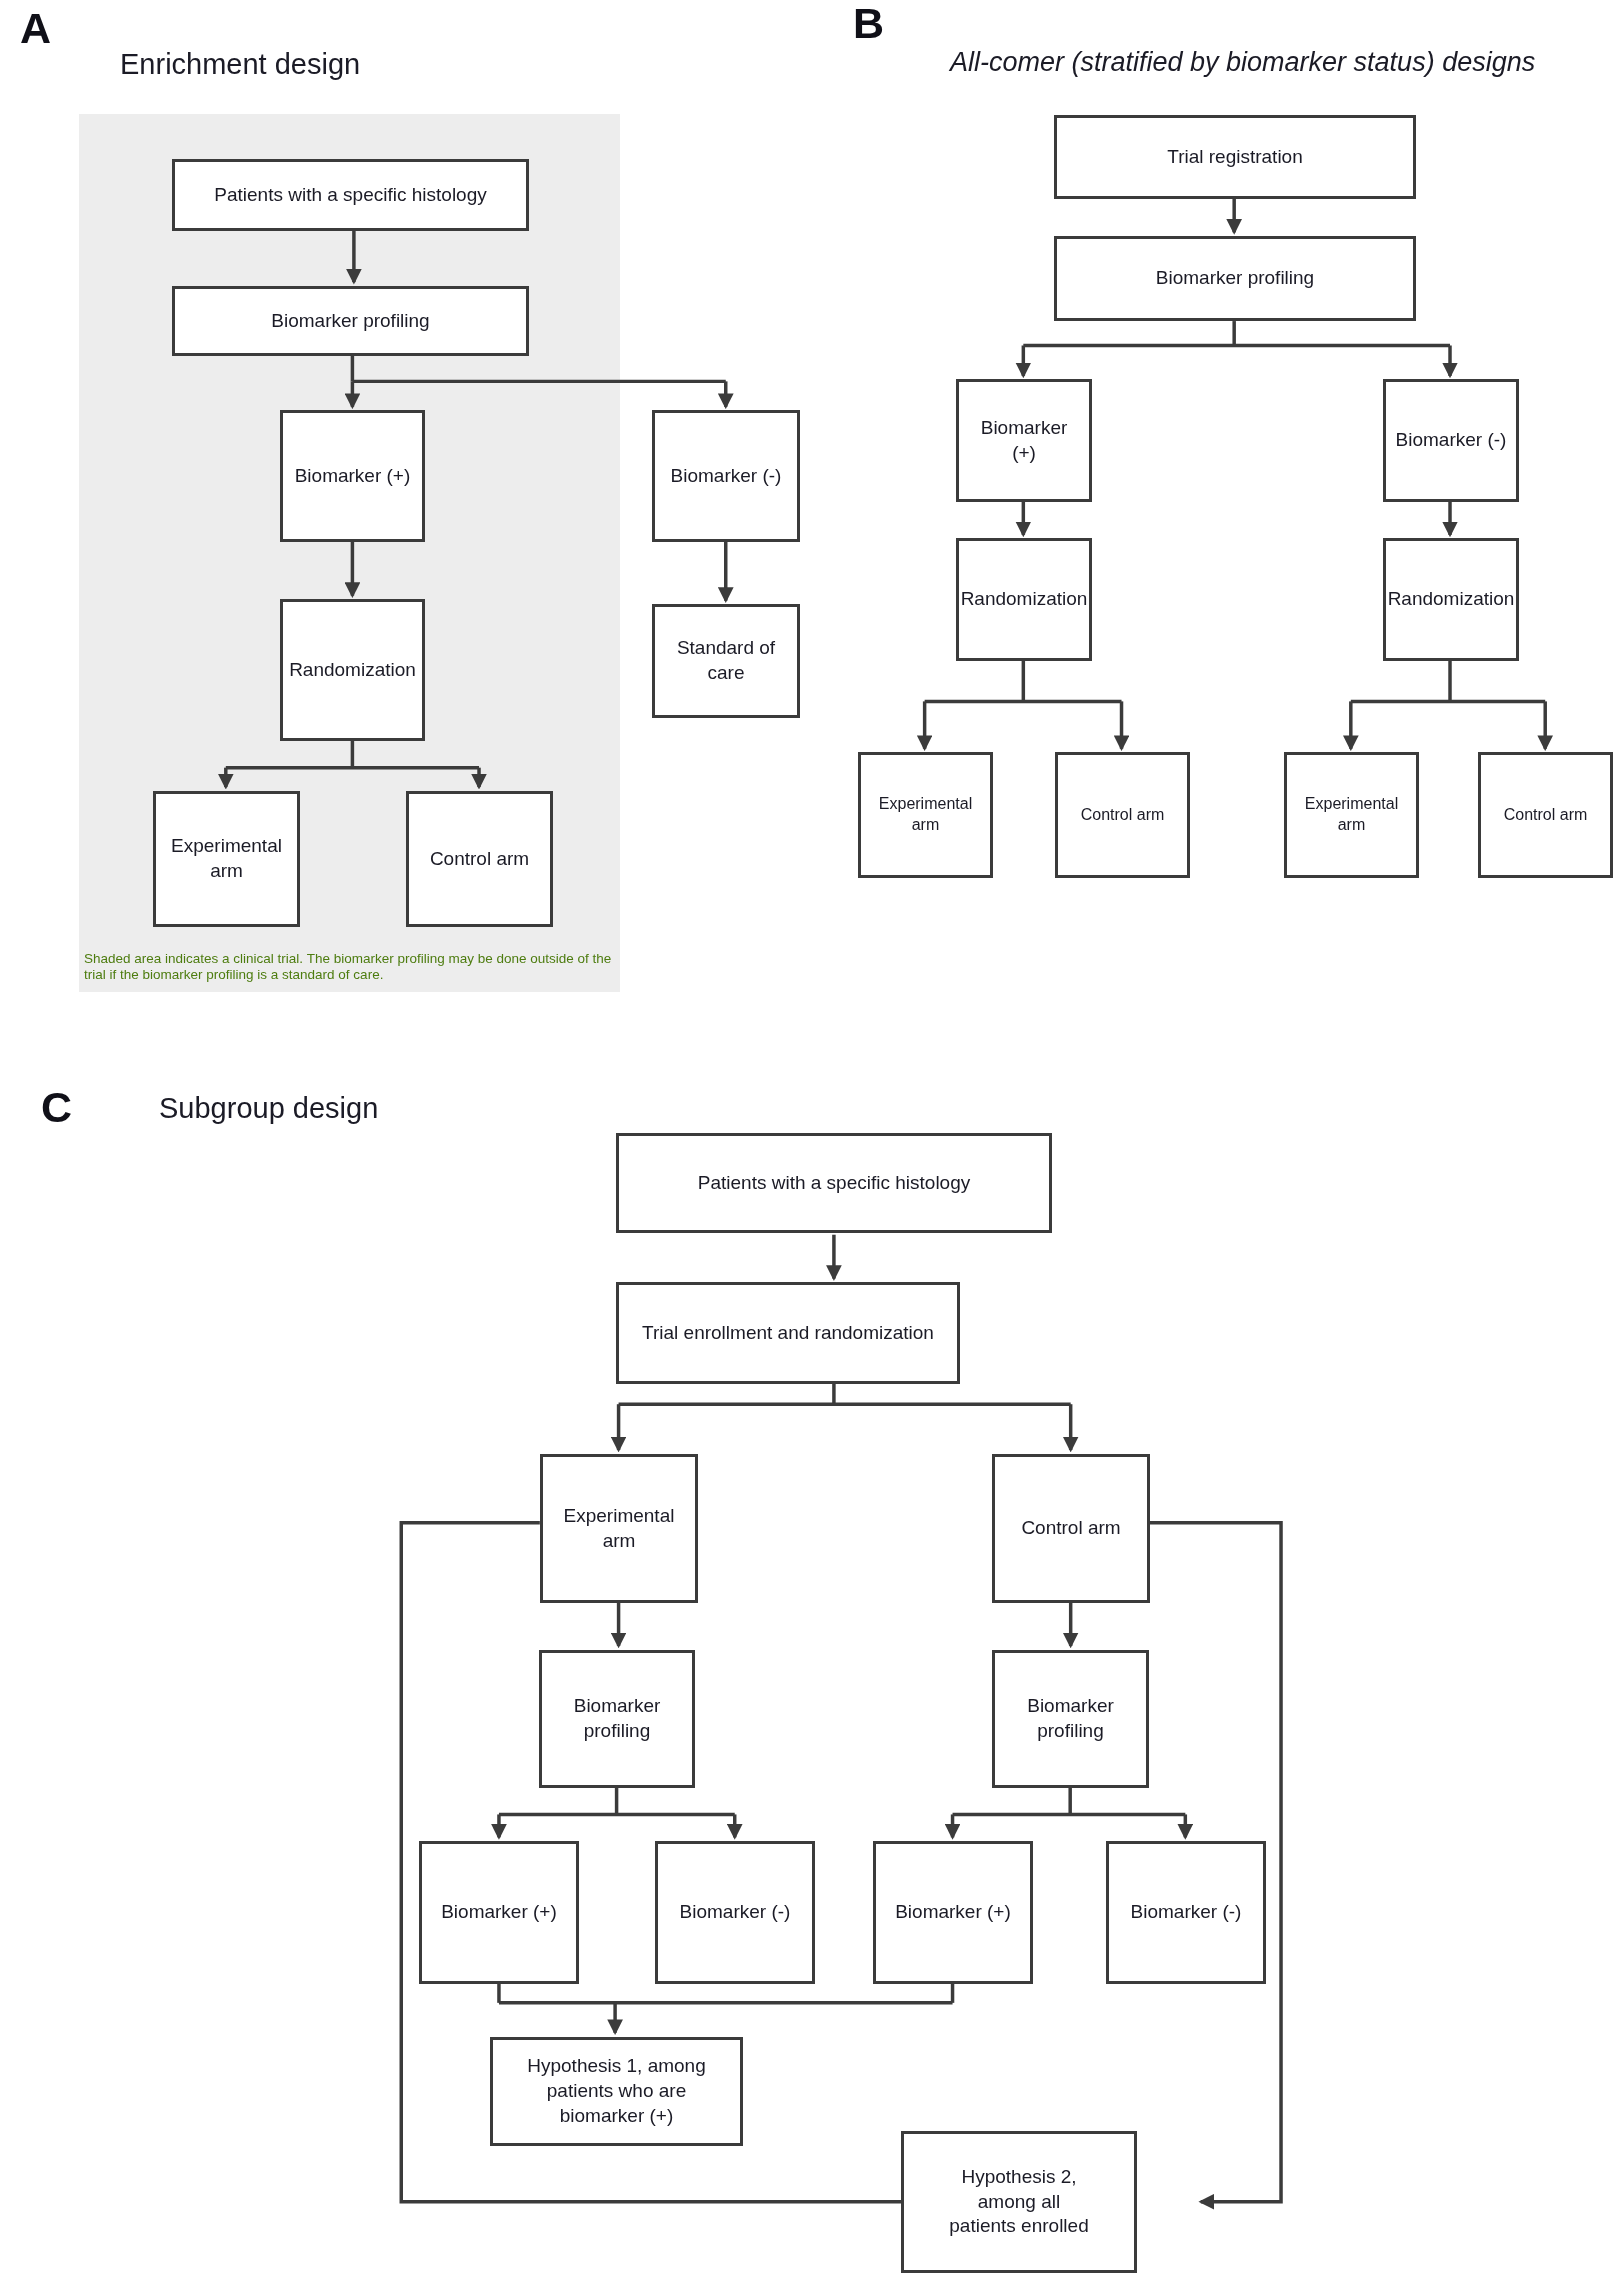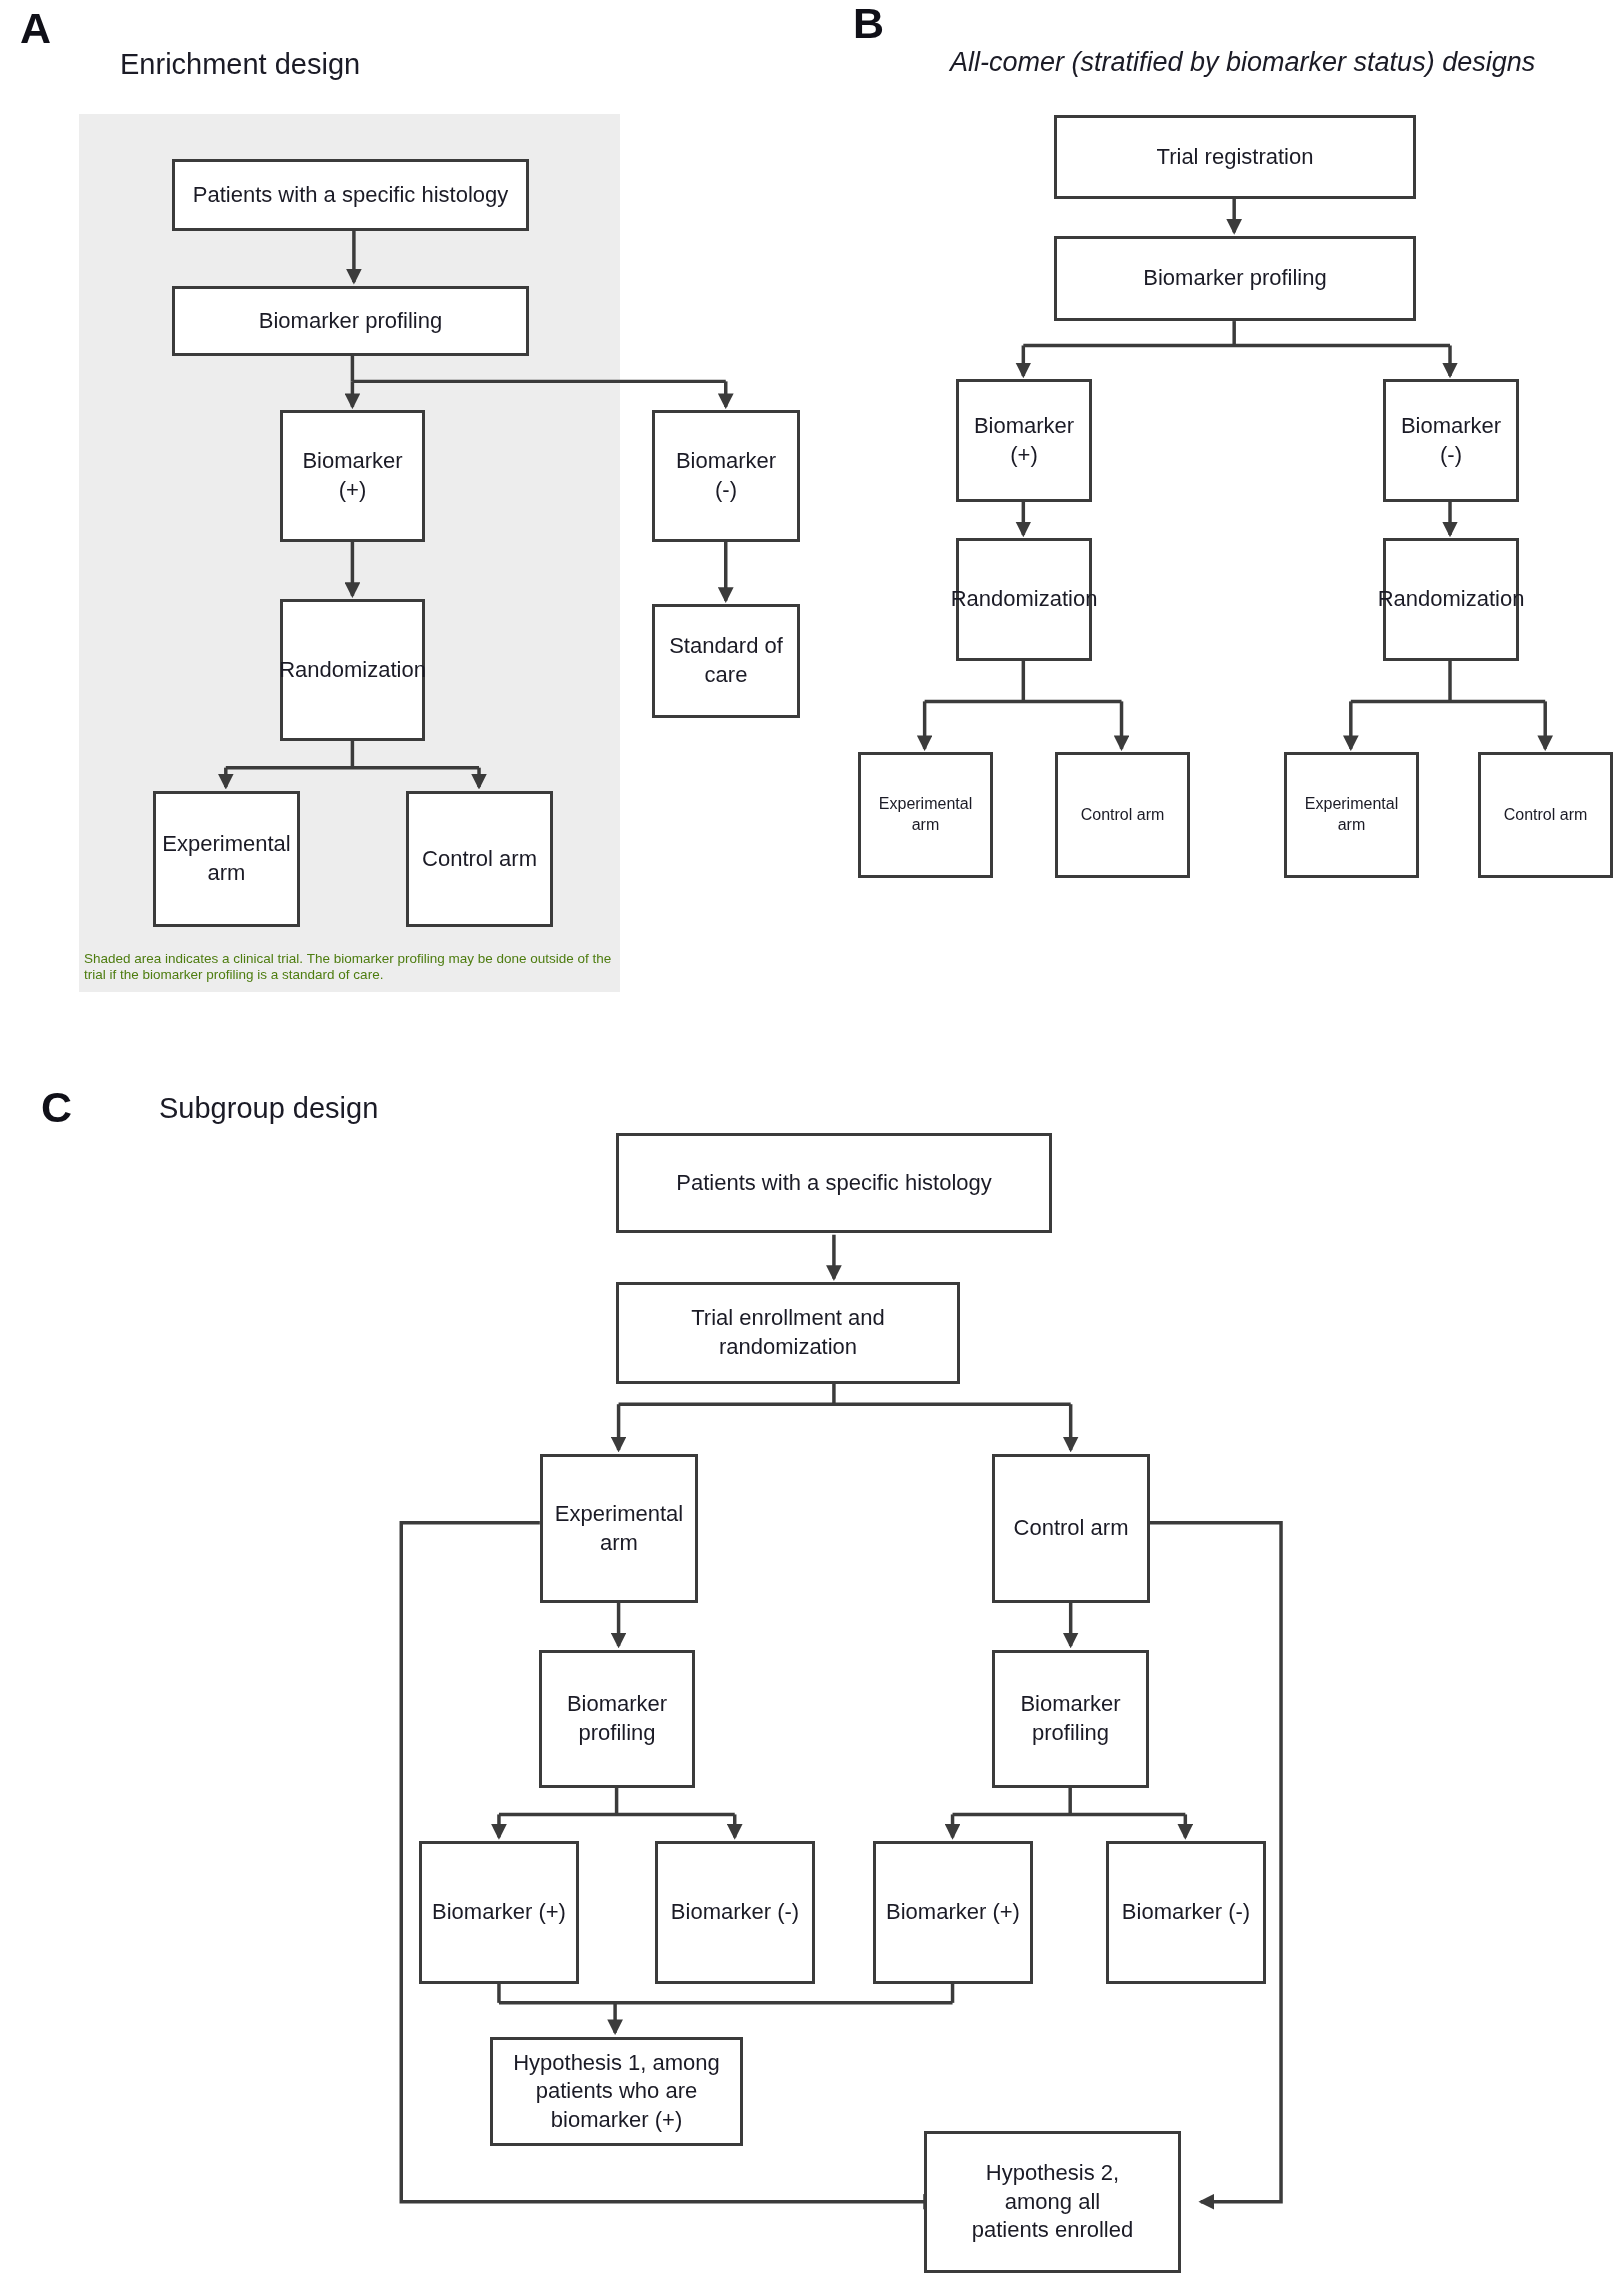--- a/index.html
+++ b/index.html
@@ -27,21 +27,21 @@
     line-height:1.1;white-space:nowrap;margin-left:43px;
   }
   .panel-title.b{font-size:27px;font-style:italic;}
   .box{
     position:absolute;
     box-sizing:border-box;
     border:3.5px solid #3b3b3b;
     background:#ffffff;
     display:flex;align-items:center;justify-content:center;
     text-align:center;
-    font-size:22px;line-height:1.3;color:#1b1b26;
+    font-size:19px;line-height:1.3;color:#1b1b26;
     padding:5px 9px;
   }
   .footnote{
     position:absolute;
     left:84px;top:951px;width:529px;
     font-size:13.5px;line-height:1.22;color:#4d7c0f;
   }
   svg.connectors{
     position:absolute;left:0;top:0;width:1614px;height:2295px;
     pointer-events:none;
@@ -150,16 +150,16 @@
   <div class="box" style="left:616px;top:1282px;width:344px;height:102px">Trial enrollment and randomization</div>
   <div class="box" style="left:540px;top:1454px;width:158px;height:149px">Experimental arm</div>
   <div class="box" style="left:992px;top:1454px;width:158px;height:149px">Control arm</div>
   <div class="box" style="left:539px;top:1650px;width:156px;height:138px">Biomarker profiling</div>
   <div class="box" style="left:992px;top:1650px;width:157px;height:138px">Biomarker profiling</div>
   <div class="box" style="left:419px;top:1841px;width:160px;height:143px">Biomarker (+)</div>
   <div class="box" style="left:655px;top:1841px;width:160px;height:143px">Biomarker (-)</div>
   <div class="box" style="left:873px;top:1841px;width:160px;height:143px">Biomarker (+)</div>
   <div class="box" style="left:1106px;top:1841px;width:160px;height:143px">Biomarker (-)</div>
   <div class="box" style="left:490px;top:2037px;width:253px;height:109px;padding:5px 17px">Hypothesis 1, among patients who are biomarker (+)</div>
-  <div class="box" style="left:924px;top:2131px;width:257px;height:142px;padding:5px 40px">Hypothesis 2, among all patients enrolled</div>
+  <div class="box" style="left:901px;top:2131px;width:236px;height:142px;padding:5px 40px">Hypothesis 2, among all patients enrolled</div>
 
 </div>
 
 
 </body></html>

